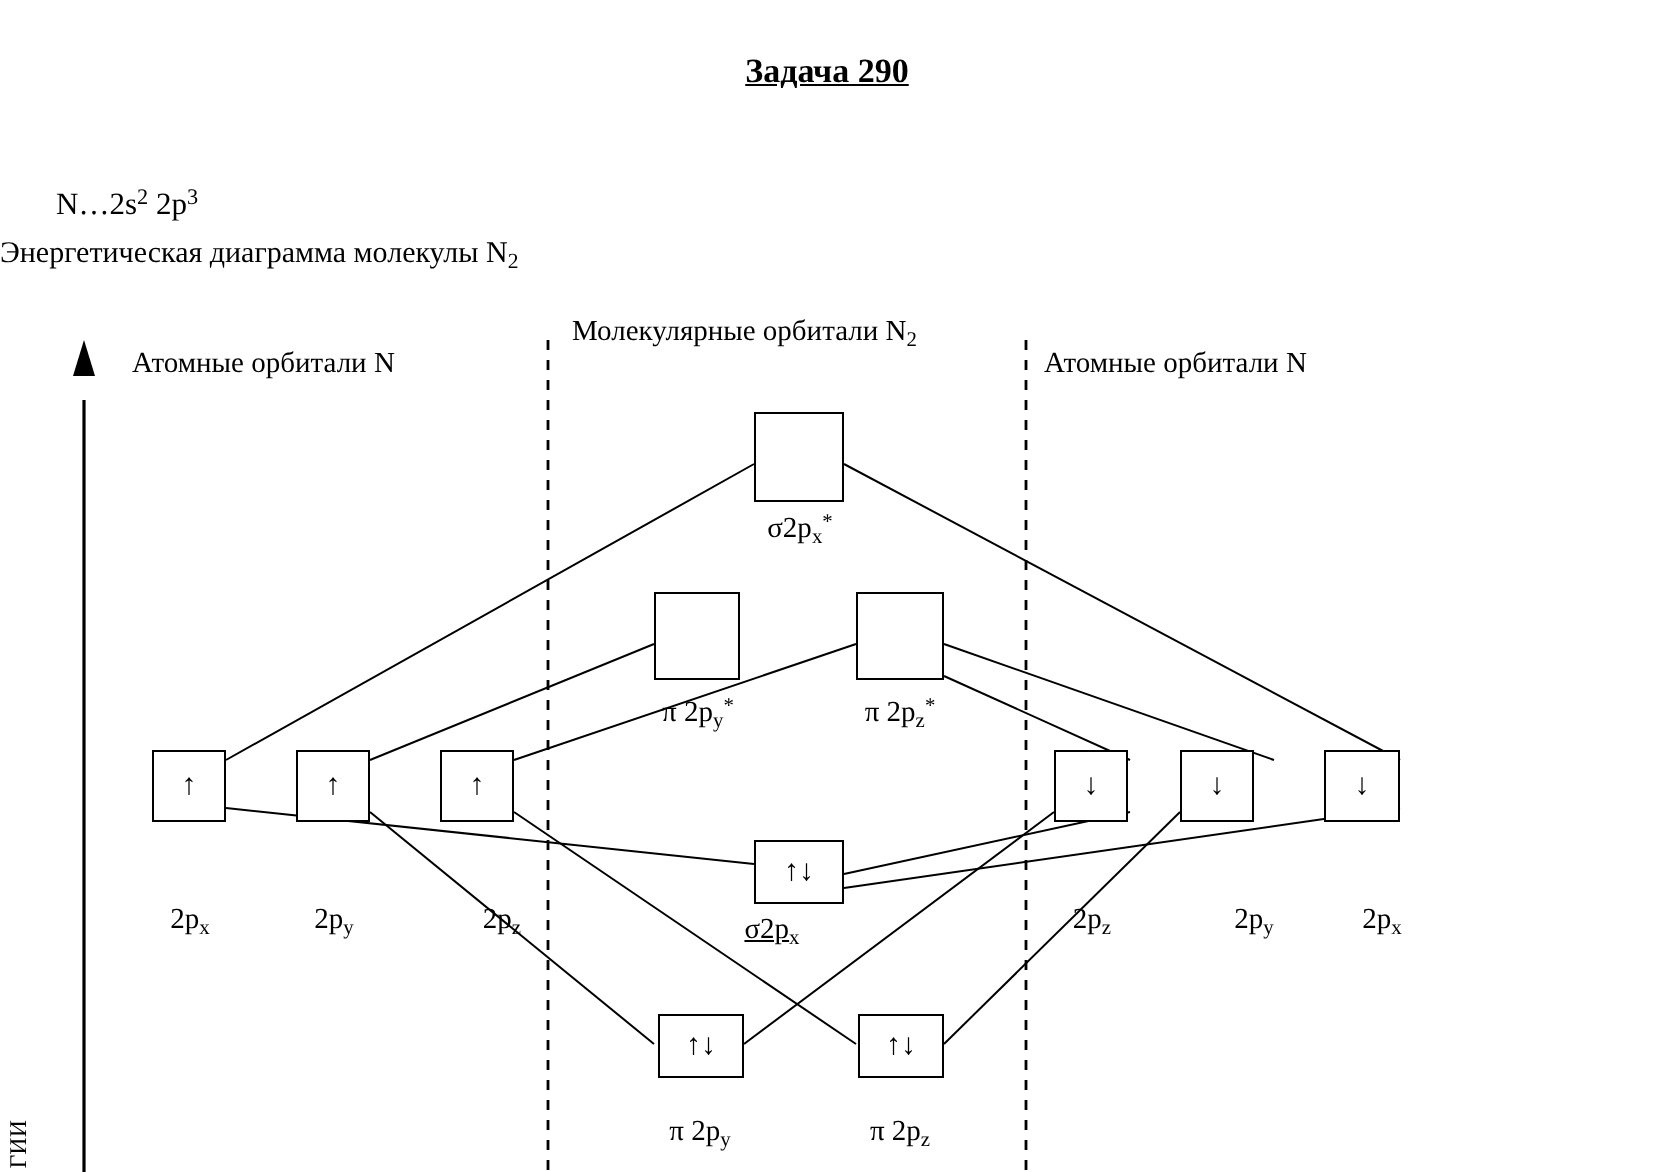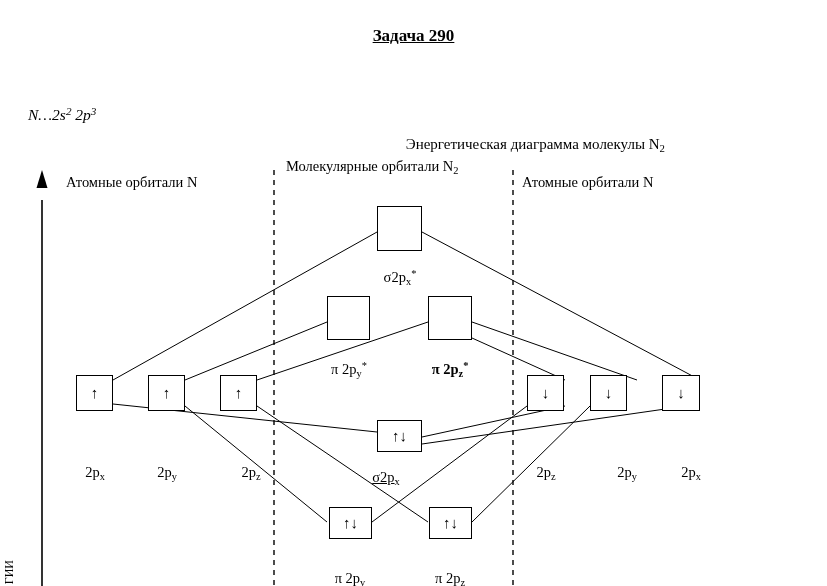--- a/index.html
+++ b/index.html
@@ -29,27 +29,27 @@
     font-size: 17px;
     font-weight: bold;
     text-decoration: underline;
   }
   .para {
     position: absolute;
     font-size: 15.5px;
     white-space: nowrap;
   }
   #line-molecule { top: 60px; left: 28px; }
-  #line-config { top: 105px; left: 28px; font-style: italic; }
+  #line-config { top: 93px; left: 28px; }
   #diagram-caption {
     position: absolute;
-    top: 136px;
+    top: 119px;
     left: 0;
     width: 665px;
-    text-align: right;
+    text-align: left;
     font-size: 15px;
   }
   sub { font-size: 0.72em; vertical-align: -0.28em; }
   sup { font-size: 0.72em; vertical-align: 0.45em; }
 
   #svg-layer {
     position: absolute;
     top: 0;
     left: 0;
     width: 827px;
@@ -70,21 +70,20 @@
     justify-content: center;
     font-size: 15px;
     line-height: 1;
     letter-spacing: 0px;
   }
   .orb-label {
     position: absolute;
     font-size: 14.5px;
     white-space: nowrap;
     text-align: center;
-    margin-top: 12px;
   }
   .sidetext {
     position: absolute;
     left: 2px;
     bottom: 2px;
     font-size: 12px;
     writing-mode: vertical-rl;
     transform: rotate(180deg);
     color: #000;
   }
@@ -139,21 +138,21 @@
   <div class="column-header" style="top:158px; left:286px;">Молекулярные орбитали N<sub>2</sub></div>
   <div class="column-header" style="top:174px; left:522px;">Атомные орбитали N</div>
 
   <div class="orb-box" style="top:206px; left:377px; width:45px; height:45px;"></div>
   <div class="orb-label" style="top:256px; left:375px; width:50px;">σ2p<sub>x</sub><sup>*</sup></div>
 
   <div class="orb-box" style="top:296px; left:327px; width:43px; height:44px;"></div>
   <div class="orb-label" style="top:348px; left:318px; width:62px;">π 2p<sub>y</sub><sup>*</sup></div>
 
   <div class="orb-box" style="top:296px; left:428px; width:44px; height:44px;"></div>
-  <div class="orb-label" style="top:348px; left:418px; width:64px;font-weight:bold;">π 2p<sub>z</sub><sup>*</sup></div>
+  <div class="orb-label" style="top:348px; left:418px; width:64px;">π 2p<sub>z</sub><sup>*</sup></div>
 
   <div class="orb-box" style="top:375px; left:76px; width:37px; height:36px;">↑</div>
   <div class="orb-label" style="top:452px; left:72px; width:46px;">2p<sub>x</sub></div>
 
   <div class="orb-box" style="top:375px; left:148px; width:37px; height:36px;">↑</div>
   <div class="orb-label" style="top:452px; left:144px; width:46px;">2p<sub>y</sub></div>
 
   <div class="orb-box" style="top:375px; left:220px; width:37px; height:36px;">↑</div>
   <div class="orb-label" style="top:452px; left:228px; width:46px;">2p<sub>z</sub></div>
 

